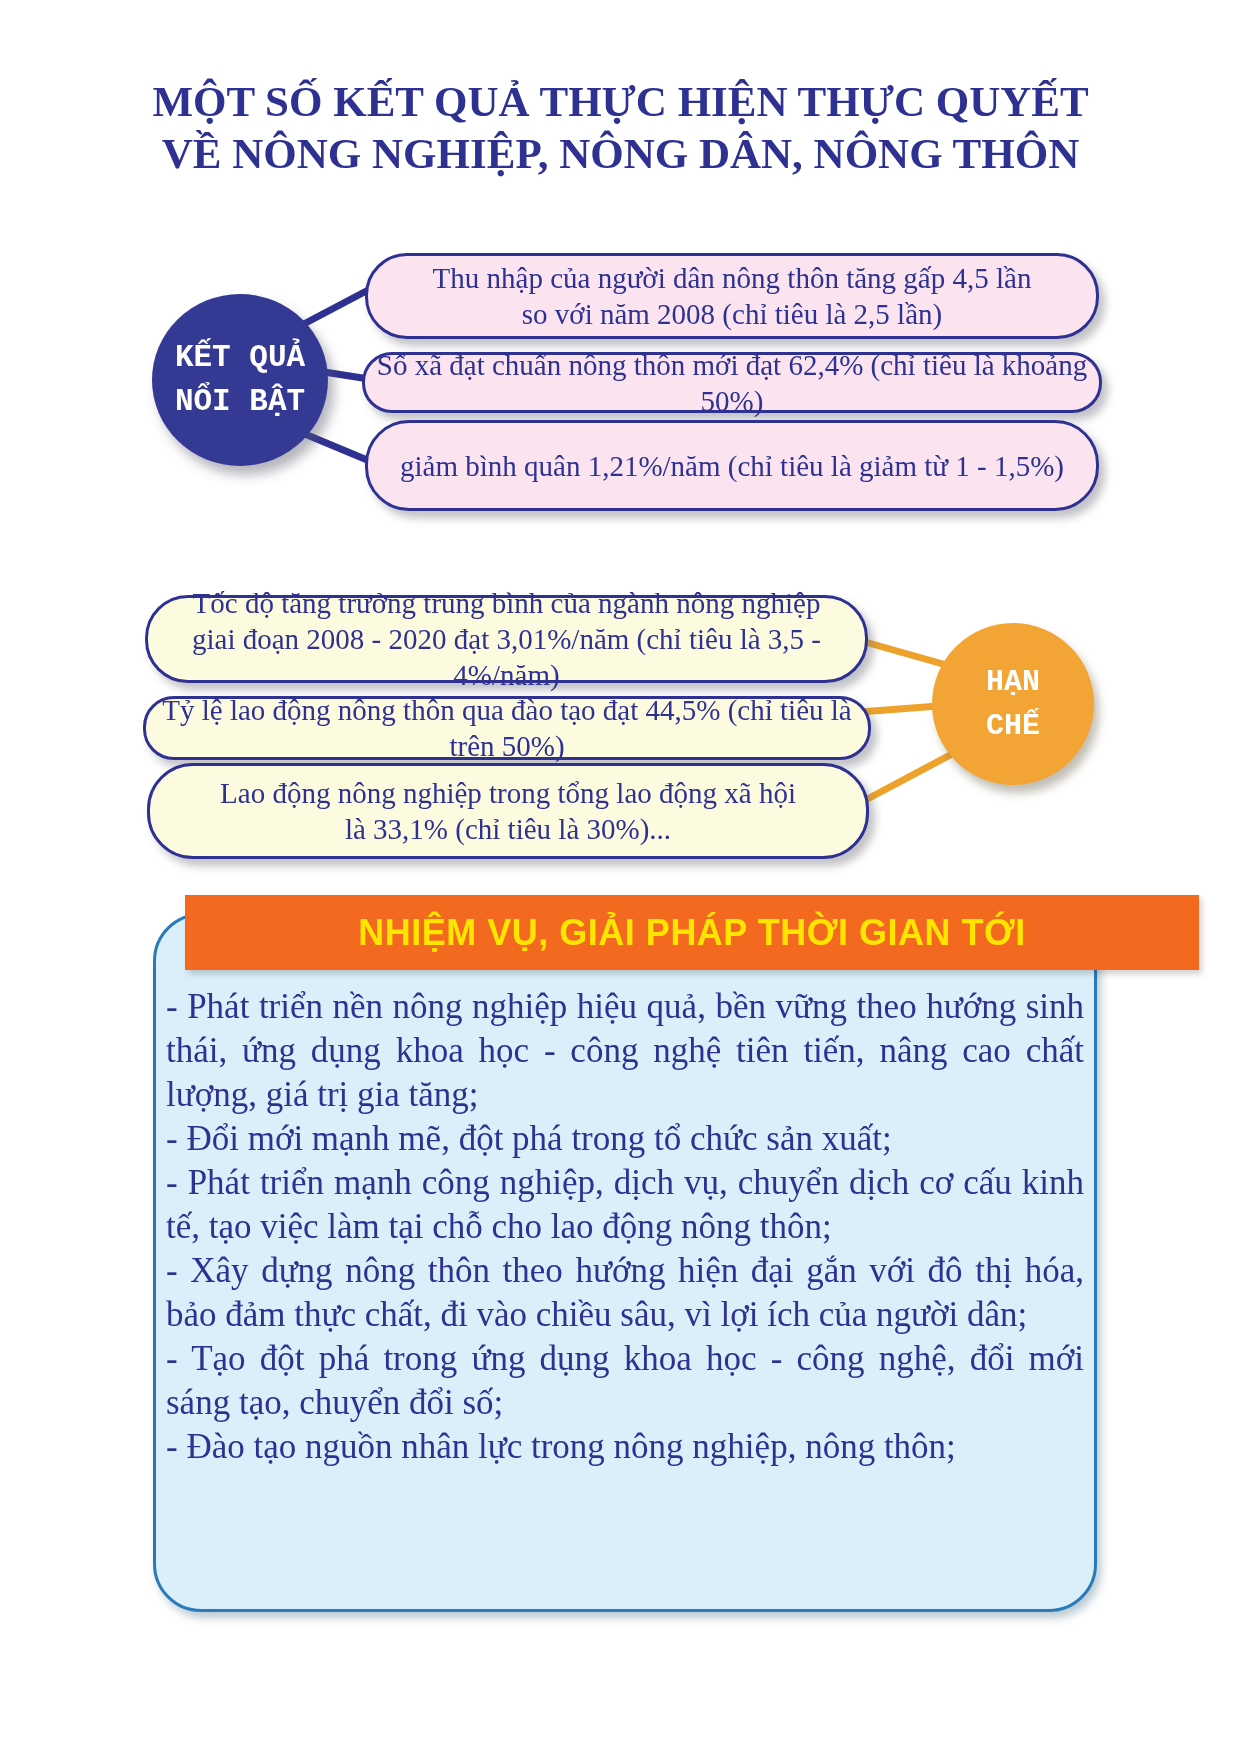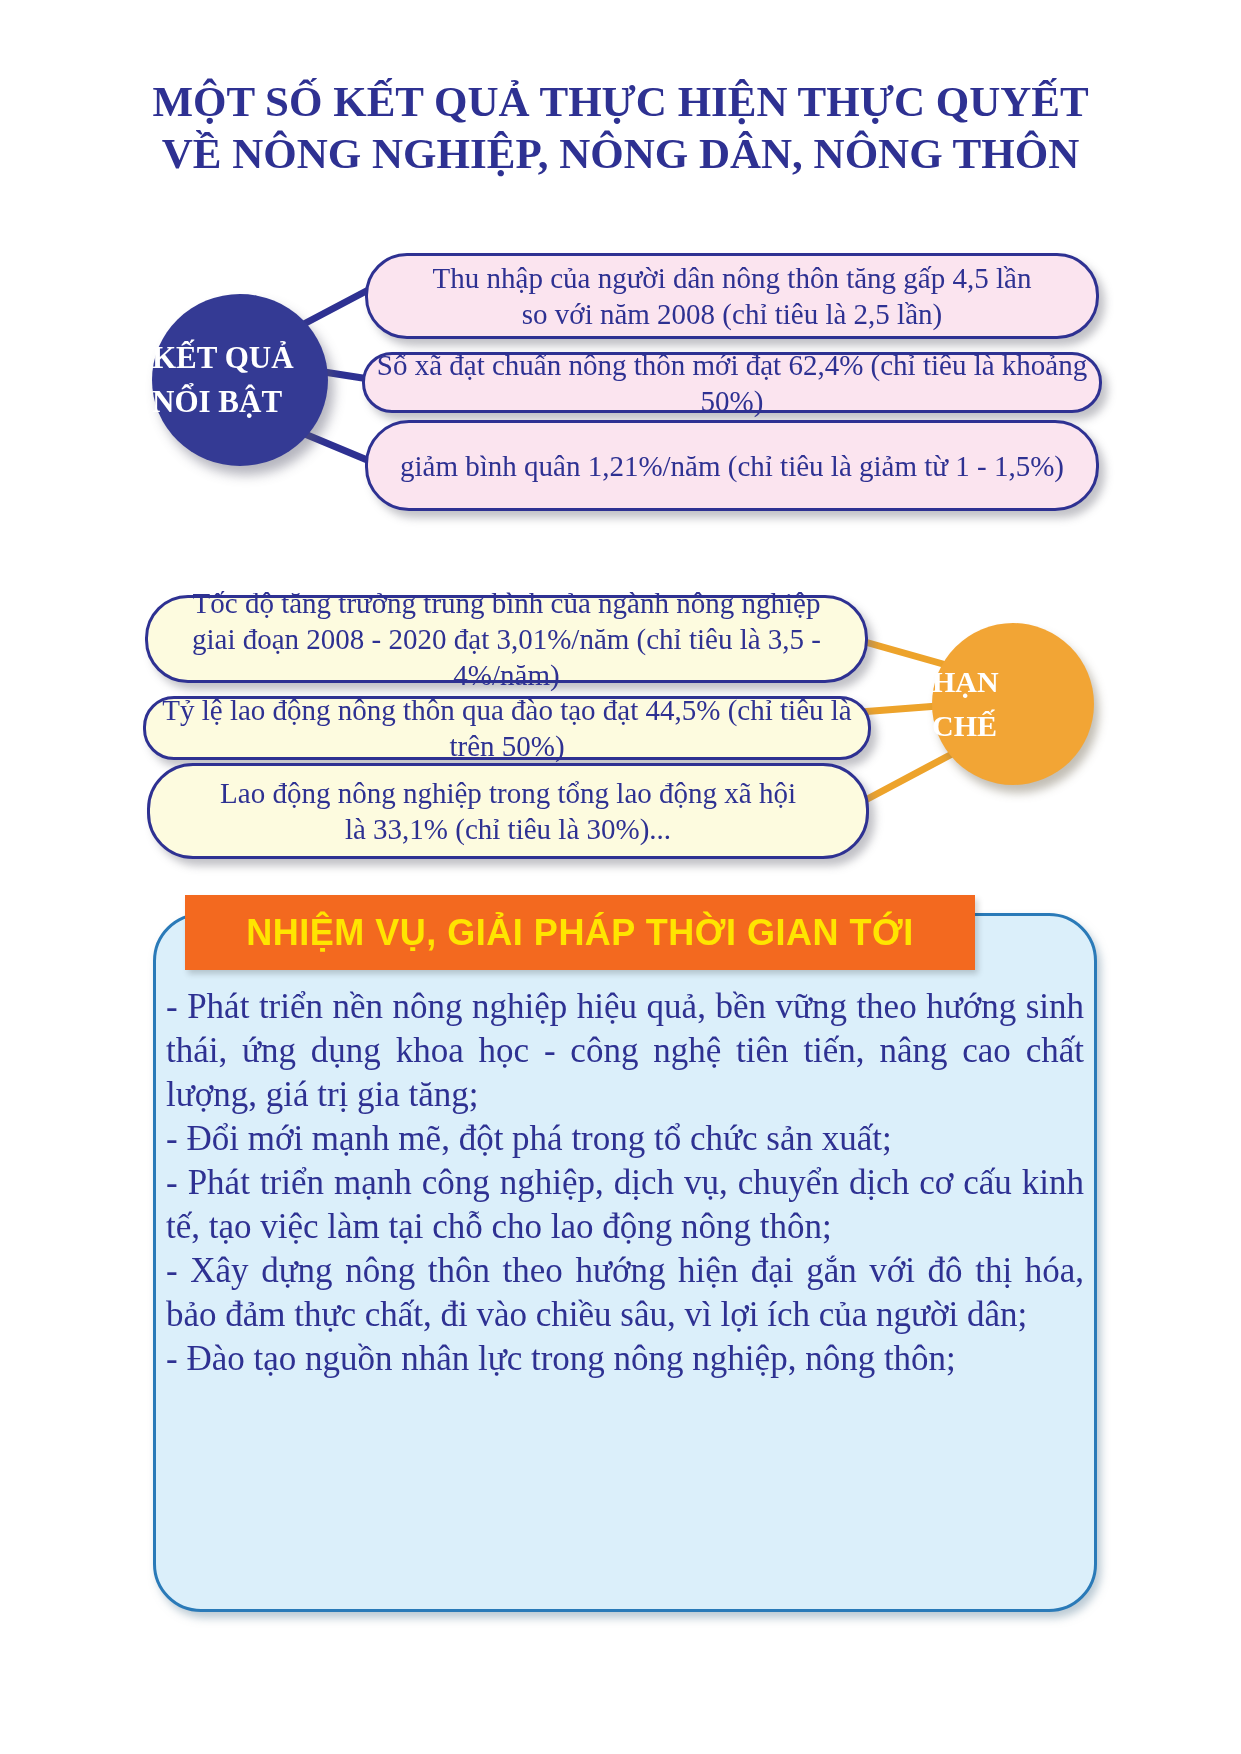--- a/index.html
+++ b/index.html
@@ -35,23 +35,23 @@
     font-weight:bold;
     font-size:43px;
     line-height:52px;
     margin:0;
   }
 
   .hub{
     position:absolute;
     border-radius:50%;
     display:flex;flex-direction:column;
-    align-items:flex-start;justify-content:center;
+    align-items:center;justify-content:center;
     color:#ffffff;
-    font-family:Liberation Serif, serif;
+    font-family:Liberation Mono, monospace;
     font-weight:bold;
     text-align:center;
     z-index:2;
   }
   .navy-hub{
     left:152px;top:294px;width:176px;height:172px;
     background:var(--navy-fill);
     font-size:31px;line-height:44px;
     box-shadow:6px 9px 12px rgba(90,90,110,.45);
   }
@@ -89,21 +89,21 @@
     left:153px;top:913px;width:944px;height:699px;
     background:var(--blue-box-fill);
     border:3px solid var(--blue-box-border);
     border-radius:48px;
     box-sizing:border-box;
     z-index:1;
     box-shadow:4px 6px 9px rgba(120,150,170,.5);
   }
   .tasks-header{
     position:absolute;
-    left:185px;top:895px;width:790px;height:75px;
+    left:185px;top:895px;width:1014px;height:75px;
     background:var(--orange-header);
     display:flex;align-items:center;justify-content:center;
     color:var(--yellow-text);
     font-family:"Liberation Sans", sans-serif;
     font-weight:bold;
     font-size:36px;
     letter-spacing:0.5px;
     z-index:3;
     box-shadow:3px 4px 6px rgba(0,0,0,.18);
   }
@@ -174,16 +174,17 @@
 
   <div class="tasks-box"></div>
   <div class="tasks-header">
     <span>NHIỆM VỤ, GIẢI PHÁP THỜI GIAN TỚI</span>
   </div>
   <div class="tasks-body">
     <p>- Phát triển nền nông nghiệp hiệu quả, bền vững theo hướng sinh thái, ứng dụng khoa học - công nghệ tiên tiến, nâng cao chất lượng, giá trị gia tăng;</p>
     <p>- Đổi mới mạnh mẽ, đột phá trong tổ chức sản xuất;</p>
     <p>- Phát triển mạnh công nghiệp, dịch vụ, chuyển dịch cơ cấu kinh tế, tạo việc làm tại chỗ cho lao động nông thôn;</p>
     <p>- Xây dựng nông thôn theo hướng hiện đại gắn với đô thị hóa, bảo đảm thực chất, đi vào chiều sâu, vì lợi ích của người dân;</p>
+    <p>- Tạo đột phá trong ứng dụng khoa học - công nghệ, đổi mới sáng tạo, chuyển đổi số;</p>
     <p>- Đào tạo nguồn nhân lực trong nông nghiệp, nông thôn;</p>
   </div>
 
 </div>
 
 </body></html>

